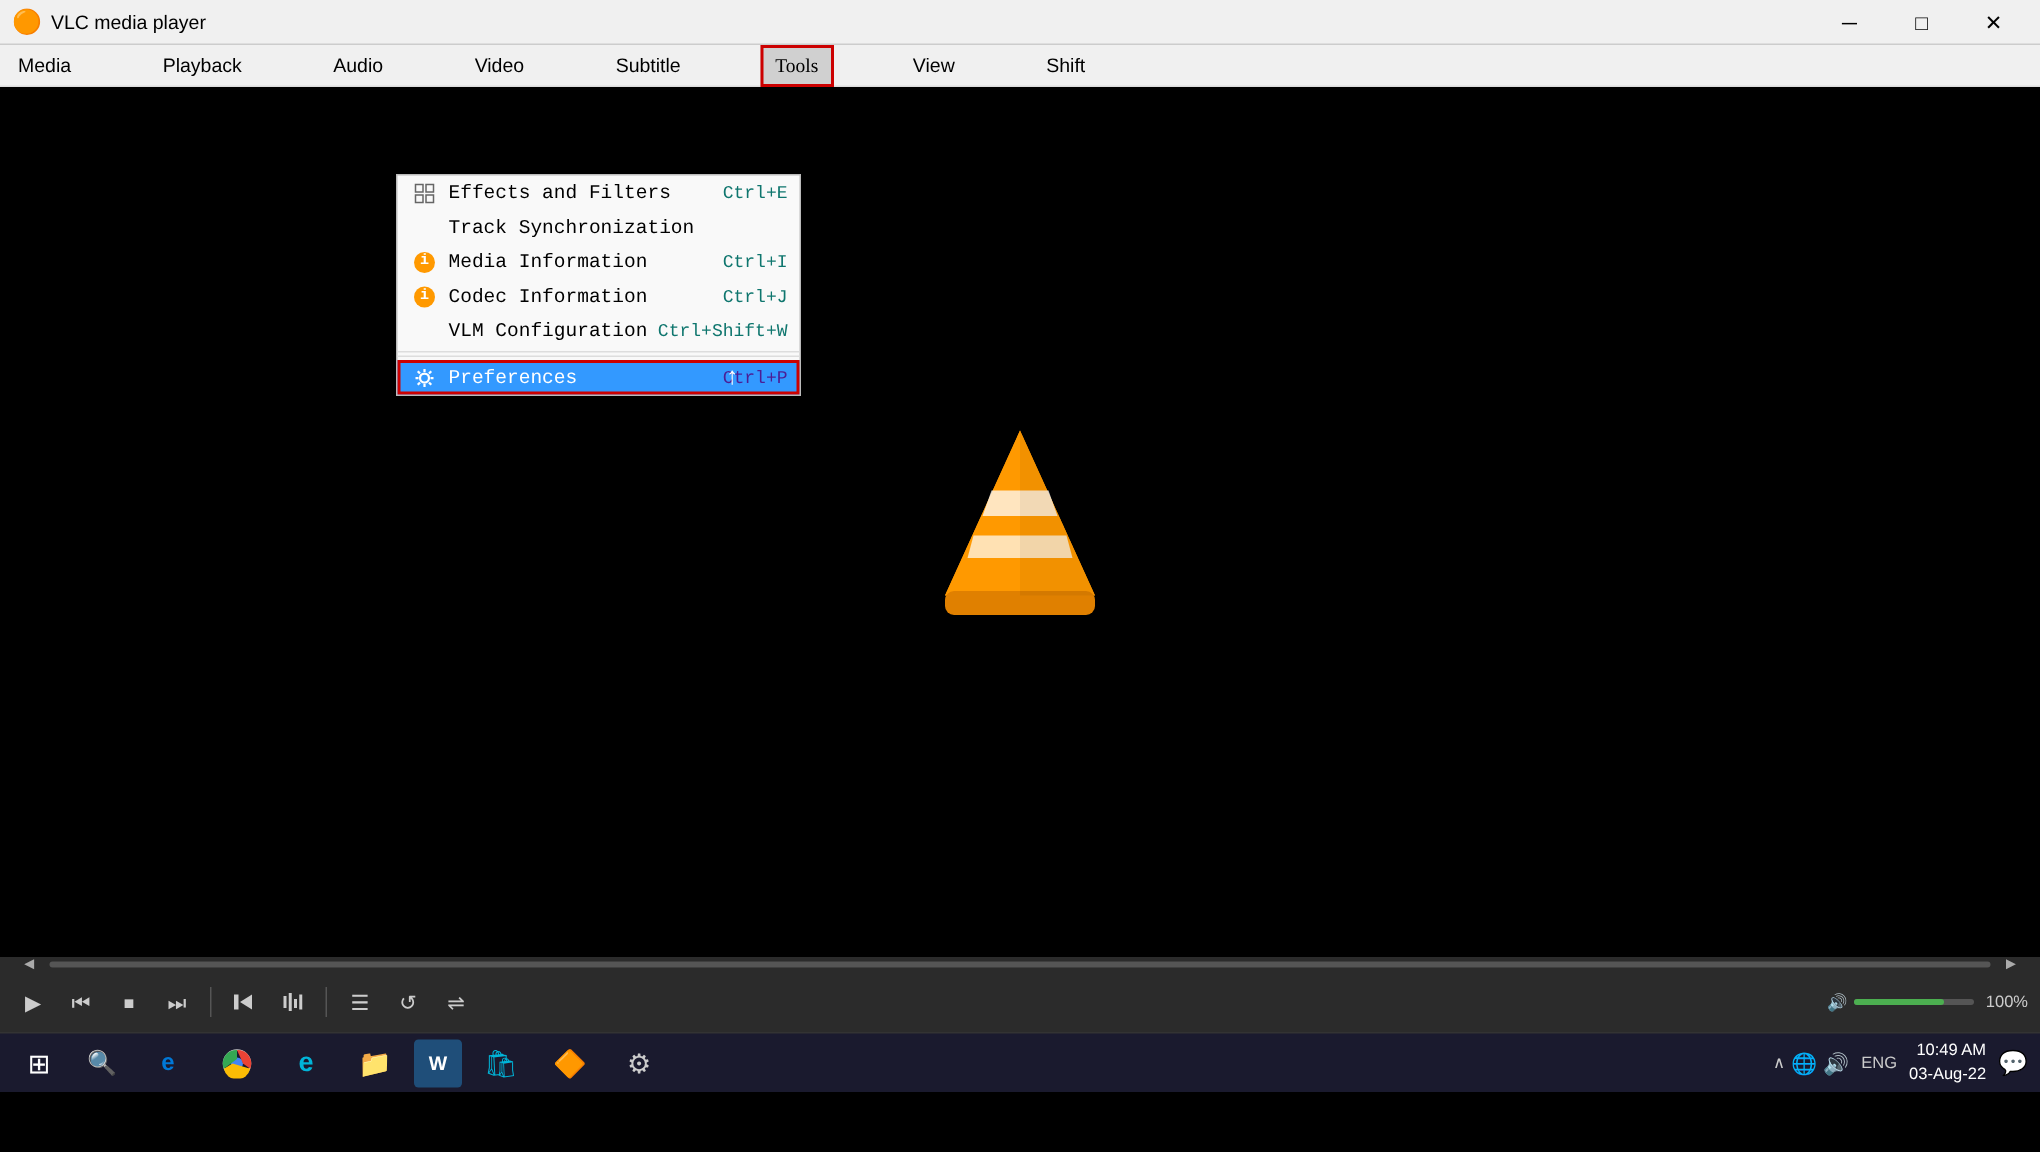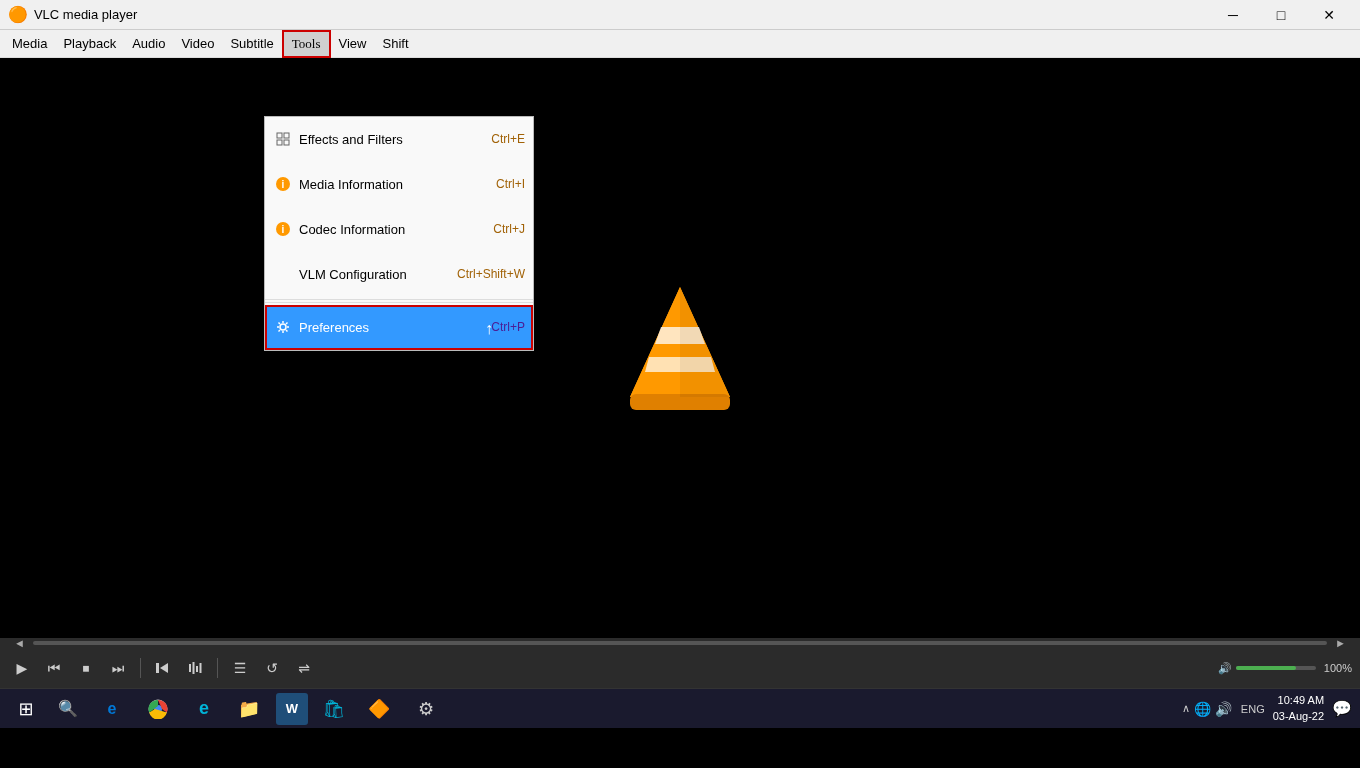--- a/index.html
+++ b/index.html
@@ -16,20 +16,21 @@
     .title-btn {
       width: 46px; height: 30px; border: none; background: transparent;
       cursor: pointer; font-size: 14px; display: flex; align-items: center; justify-content: center;
     }
 
     
     #menubar {
       display: flex; align-items: center; background: #f0f0f0;
       height: 28px; padding: 0 4px;
       border-bottom: 1px solid #ddd;
+      gap: 45px;
     }
     .menu-item {
       padding: 4px 8px; cursor: pointer; font-size: 13px; color: #000;
       position: relative; user-select: none;
     }
     .menu-item.tools-active { background: #d0d0d0; border: 2px solid #cc0000; font-family: Liberation Serif, serif; }
 
     
     #video-area {
       background: #000; position: relative;
@@ -38,27 +39,27 @@
     }
 
     
     #tools-dropdown {
       position: absolute; top: 58px; left: 264px;
       background: #f9f9f9; border: 1px solid #bbb;
       box-shadow: 2px 2px 8px rgba(0,0,0,0.3);
       min-width: 270px; z-index: 1000; font-size: 13px;
     }
     .dropdown-item {
-      display: flex; align-items: flex-start; padding: 15px 8px;
-      cursor: pointer; color: #000; gap: 6px; position: relative;
+      display: flex; align-items: center; padding: 4px 8px;
+      cursor: pointer; color: #000; gap: 6px; position: relative; font-family: Liberation Mono, monospace;
     }
     .dropdown-item.highlighted { background: #3399ff; color: #fff; }
     .dropdown-item .item-icon { width: 20px; display: flex; align-items: center; justify-content: center; flex-shrink: 0; }
     .dropdown-item .item-label { flex: 1; }
-    .dropdown-item .item-shortcut { color: #a16207; font-size: 12px; margin-left: auto; }
+    .dropdown-item .item-shortcut { color: #0f766e; font-size: 12px; margin-left: auto; }
     .dropdown-item.highlighted .item-shortcut { color: #ddd; }
     .dropdown-separator { height: 1px; background: #ddd; margin: 2px 0; }
     .highlighted-border { outline: 2px solid #cc0000; outline-offset: -2px; }
 
     
     #progress-area {
       background: #2b2b2b; height: 10px; display: flex; align-items: center; padding: 0 14px;
     }
     #progress-track {
       flex: 1; height: 4px; background: #555; border-radius: 2px; position: relative;
@@ -164,20 +165,25 @@
           <rect x="1" y="1" width="5" height="5" fill="none" stroke="#666" stroke-width="1"></rect>
           <rect x="8" y="1" width="5" height="5" fill="none" stroke="#666" stroke-width="1"></rect>
           <rect x="1" y="8" width="5" height="5" fill="none" stroke="#666" stroke-width="1"></rect>
           <rect x="8" y="8" width="5" height="5" fill="none" stroke="#666" stroke-width="1"></rect>
         </svg>
       </span>
       <span class="item-label">Effects and Filters</span>
       <span class="item-shortcut">Ctrl+E</span>
     </div>
 
+    <div class="dropdown-item">
+      <span class="item-icon"></span>
+      <span class="item-label">Track Synchronization</span>
+      <span class="item-shortcut"></span>
+    </div>
 
     <div class="dropdown-item">
       <span class="item-icon">
         <span class="icon-info">i</span>
       </span>
       <span class="item-label">Media Information</span>
       <span class="item-shortcut">Ctrl+I</span>
     </div>
 
     <div class="dropdown-item">

